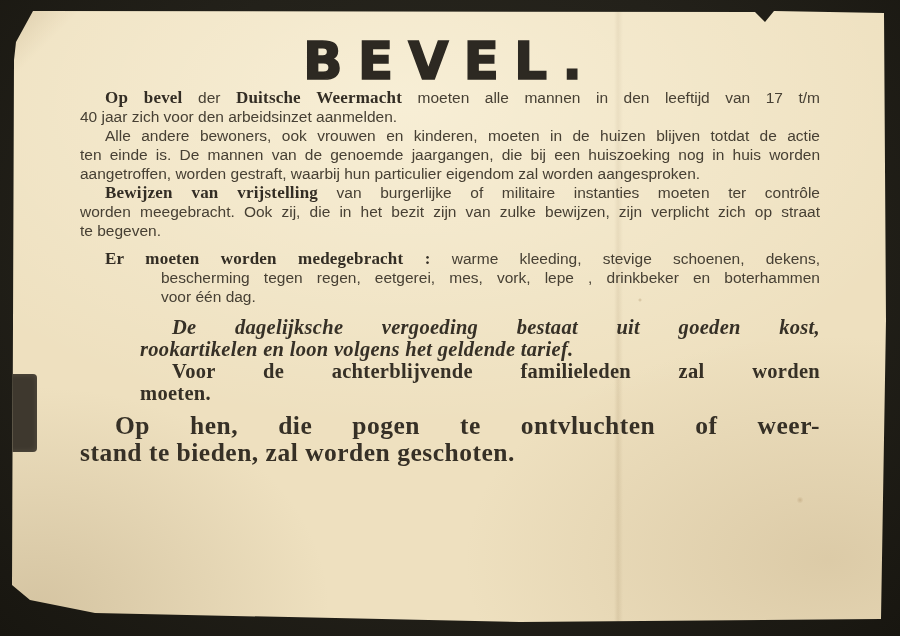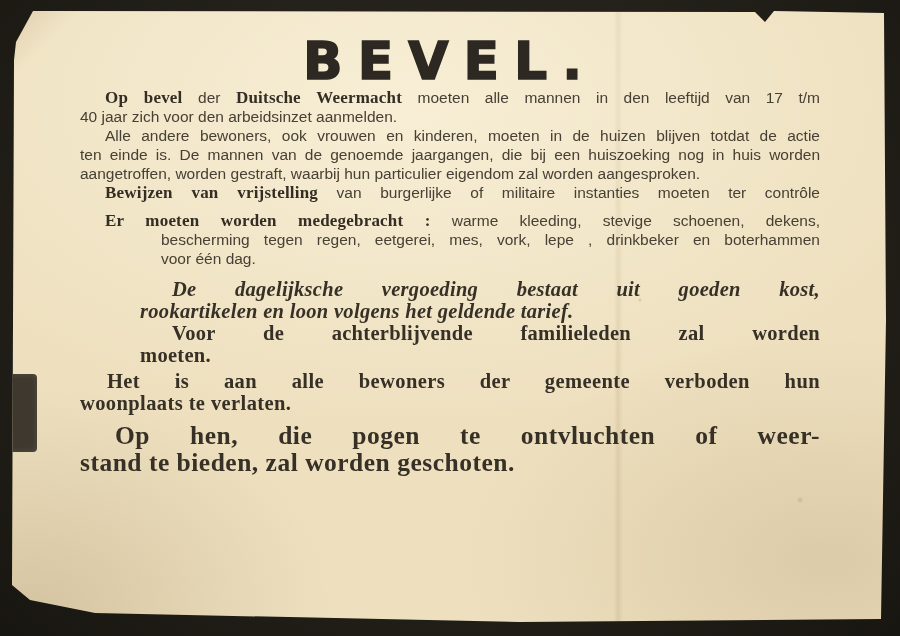--- a/index.html
+++ b/index.html
@@ -93,38 +93,36 @@
           <div class="line j"><span class="seg-lead">Op bevel</span><span> der </span><span class="seg-lead">Duitsche Weermacht</span><span> moeten alle mannen in den leeftijd van 17 t/m</span></div>
           <div class="line"><span>40 jaar zich voor den arbeidsinzet aanmelden.</span></div>
         </div>
         <div class="para para-body">
           <div class="line j"><span>Alle andere bewoners, ook vrouwen en kinderen, moeten in de huizen blijven totdat de actie</span></div>
           <div class="line j"><span>ten einde is. De mannen van de genoemde jaargangen, die bij een huiszoeking nog in huis worden</span></div>
           <div class="line"><span>aangetroffen, worden gestraft, waarbij hun particulier eigendom zal worden aangesproken.</span></div>
         </div>
         <div class="para para-body">
           <div class="line j"><span class="seg-lead">Bewijzen van vrijstelling</span><span> van burgerlijke of militaire instanties moeten ter contrôle</span></div>
+          <div class="line j"><span>worden meegebracht. Ook zij, die in het bezit zijn van zulke bewijzen, zijn verplicht zich op straat</span></div>
+          <div class="line"><span>te begeven.</span></div>
         </div>
         <div class="para para-body p5 hang">
           <div class="line j"><span class="seg-lead">Er moeten worden medegebracht :</span><span> warme kleeding, stevige schoenen, dekens,</span></div>
           <div class="line j"><span>bescherming tegen regen, eetgerei, mes, vork, lepe , drinkbeker en boterhammen</span></div>
           <div class="line"><span>voor één dag.</span></div>
         </div>
         <div class="para para-block b1">
           <div class="line j"><span>De dagelijksche vergoeding bestaat uit goeden kost,</span></div>
           <div class="line"><span>rookartikelen en loon volgens het geldende tarief.</span></div>
         </div>
         <div class="para para-block b2">
           <div class="line j"><span>Voor de achterblijvende familieleden zal worden</span></div>
           <div class="line"><span>moeten.</span></div>
         </div>
-        <div class="para para-s7">
-          <div class="line j"><span>Het is aan alle bewoners der gemeente verboden hun</span></div>
-          <div class="line"><span>woonplaats te verlaten.</span></div>
-        </div>
         <div class="para para-s8">
           <div class="line j"><span>Op hen, die pogen te ontvluchten of weer-</span></div>
           <div class="line"><span>stand te bieden, zal worden geschoten.</span></div>
         </div>
       </div>
   </div>
   <div class="ink-block"></div>
 </div>
 
 </body></html>

